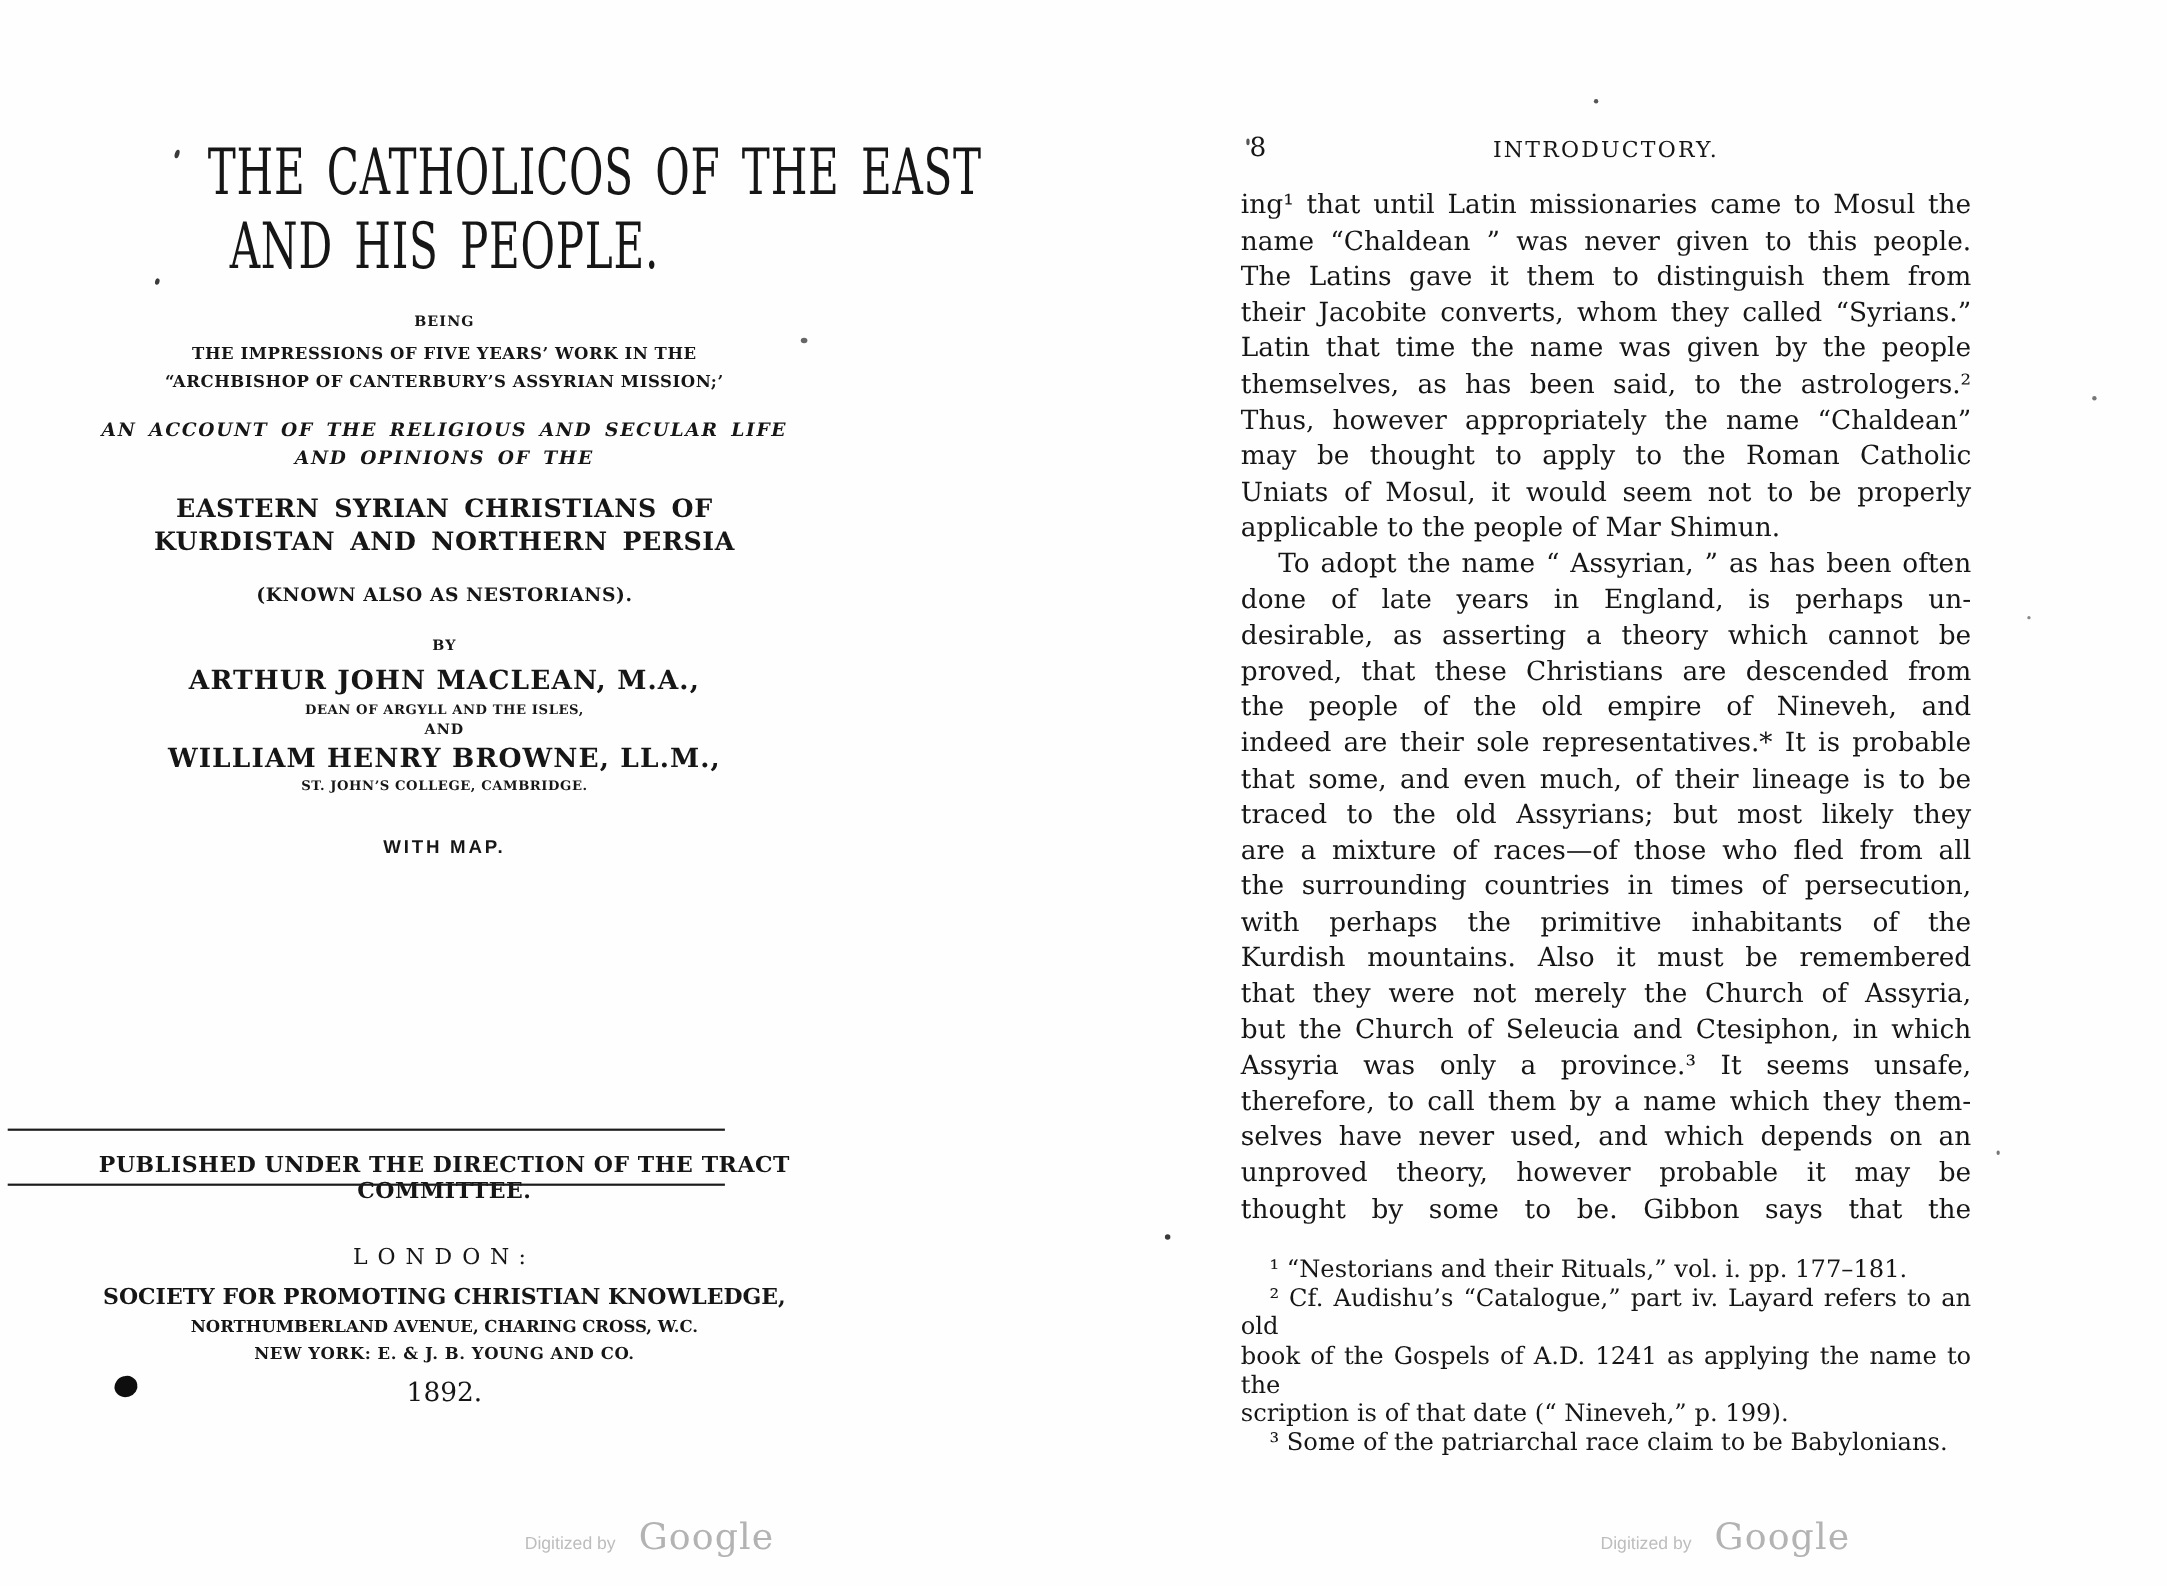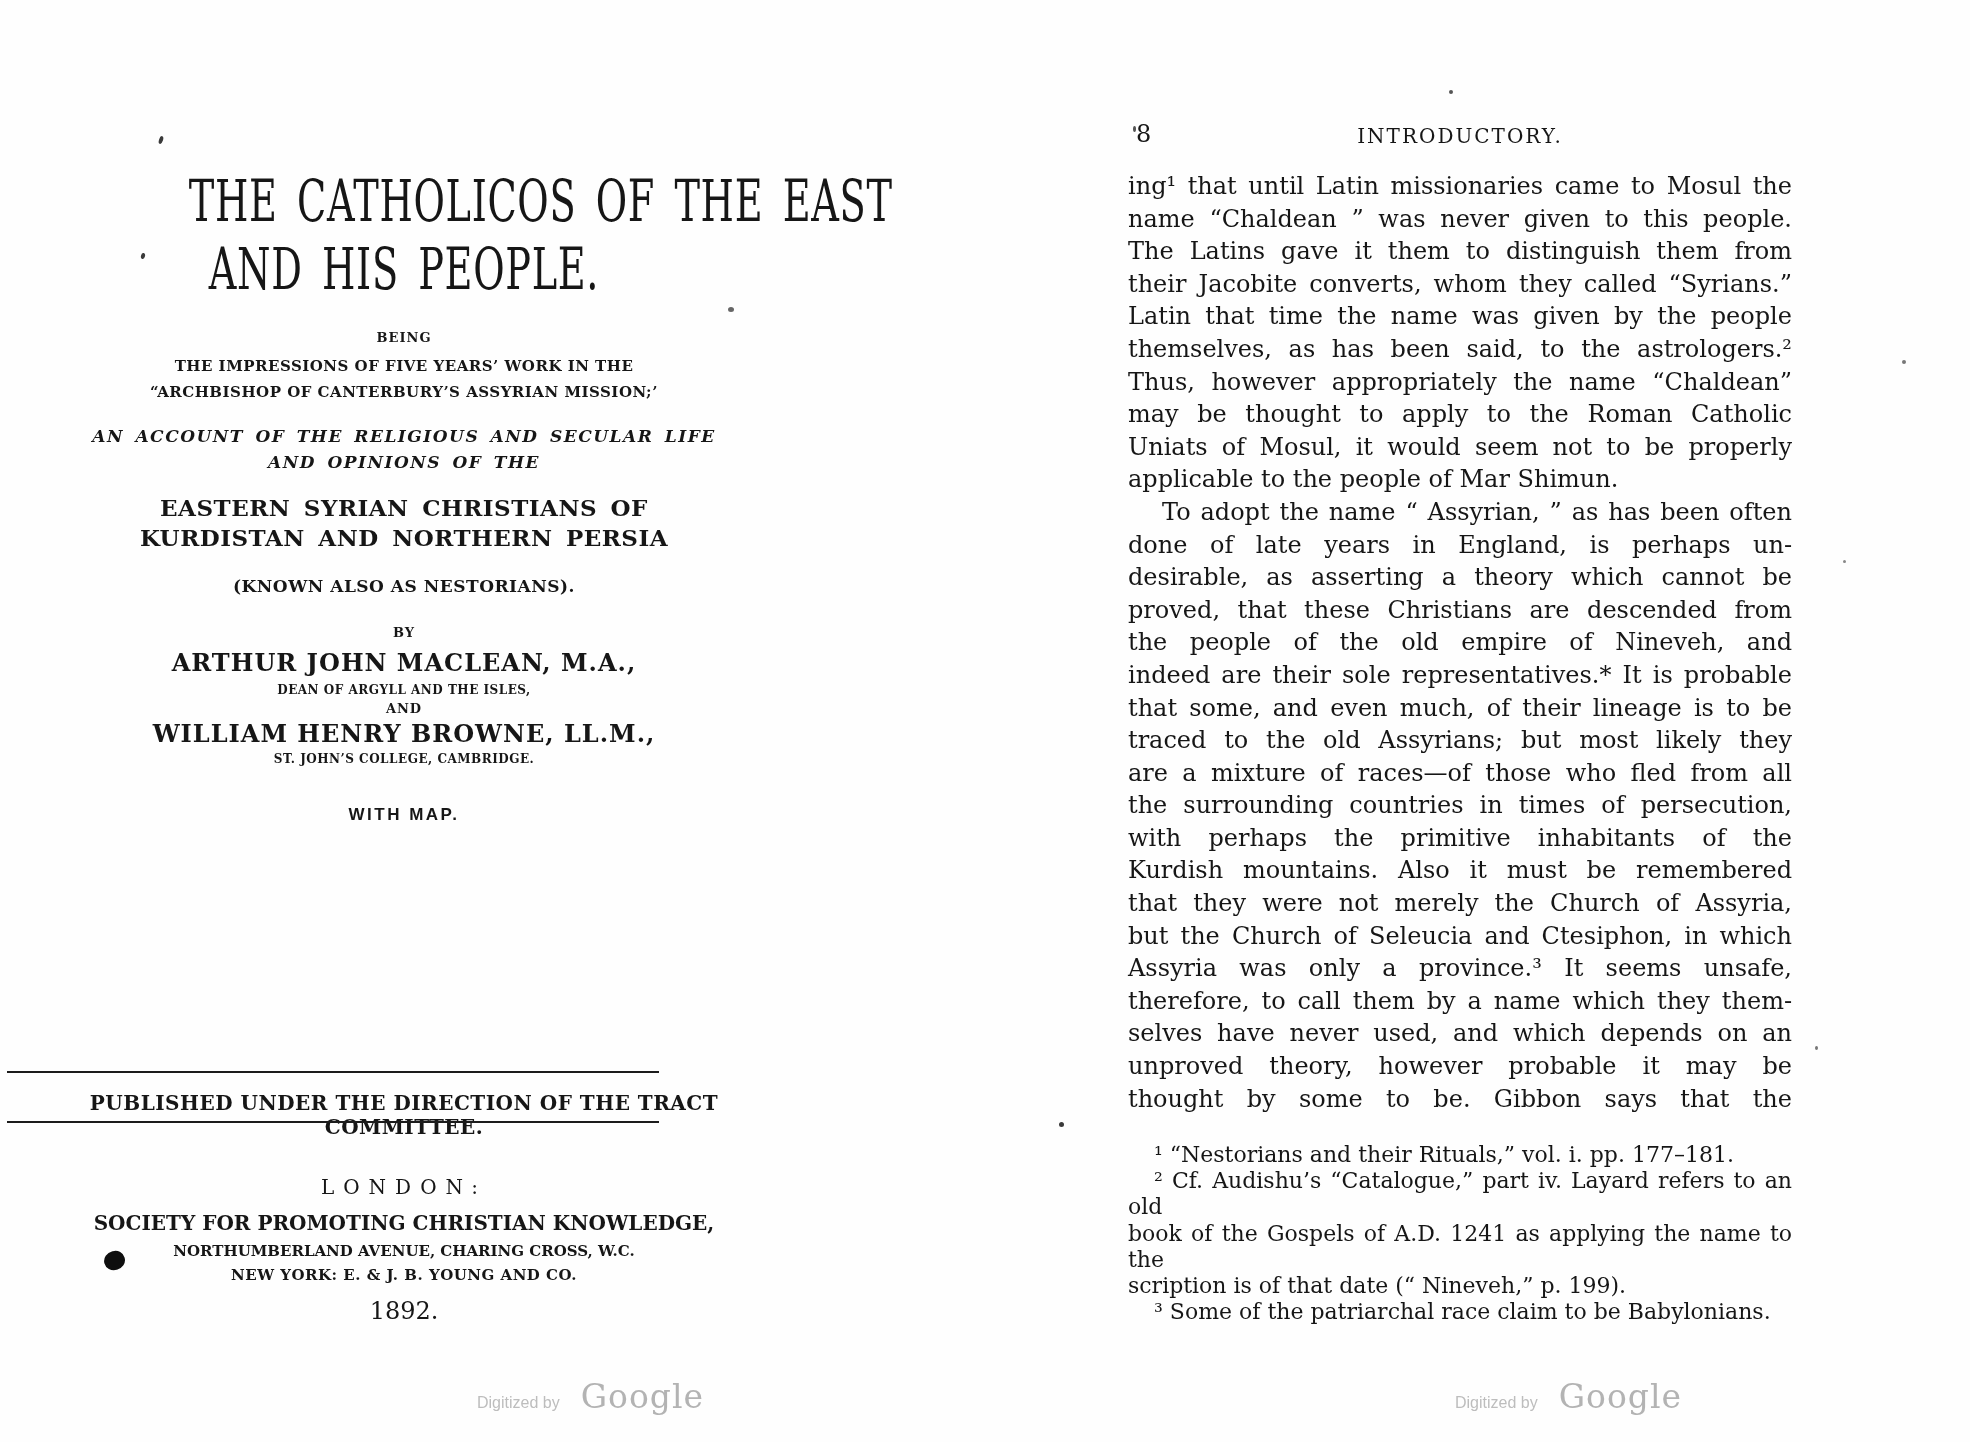--- a/index.html
+++ b/index.html
@@ -1,21 +1,21 @@
 <!DOCTYPE html>
 <html><head>
 <meta charset="utf-8">
 <style>
   html,body{margin:0;padding:0;}
   body{
     width:1970px;height:1442px;position:relative;background:#fefefe;
     font-family:"DejaVu Serif", serif;color:#161616;overflow:hidden;
   }
   
-  .lpage{position:absolute;left:78px;top:0;width:652px;height:1200px;margin-top:45px;}
+  .lpage{position:absolute;left:78px;top:0;width:652px;height:1200px;}
   .lpage>div{position:absolute;left:0;width:100%;text-align:center;}
   .title-line{
     font-size:58px;font-weight:400;letter-spacing:1px;word-spacing:10px;
     white-space:nowrap;transform:scaleX(0.66);transform-origin:50% 50%;
   }
   .being{top:285px;font-size:13px;font-weight:bold;letter-spacing:1px;}
   .imp1{top:312px;font-size:15px;font-weight:bold;letter-spacing:.5px;}
   .imp2{top:338px;font-size:15px;font-weight:bold;letter-spacing:.5px;}
   .acc{font-size:17px;font-weight:bold;font-style:italic;letter-spacing:1.5px;word-spacing:4px;}
   .sub1{top:449px;font-size:23px;font-weight:bold;letter-spacing:.5px;word-spacing:5px;}

